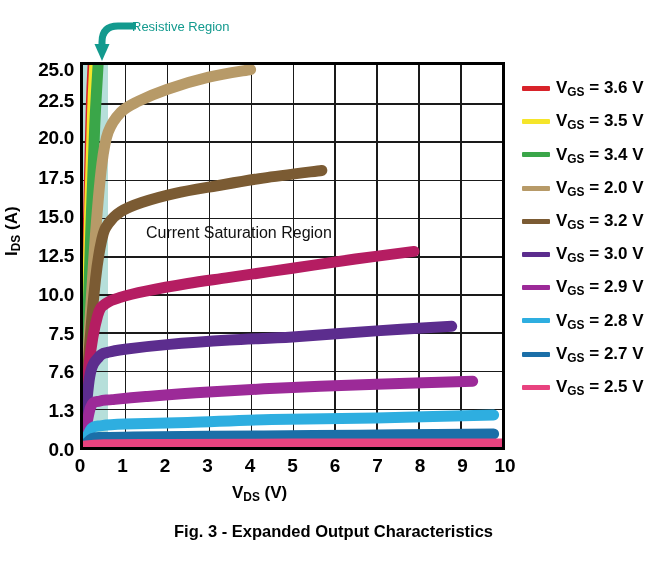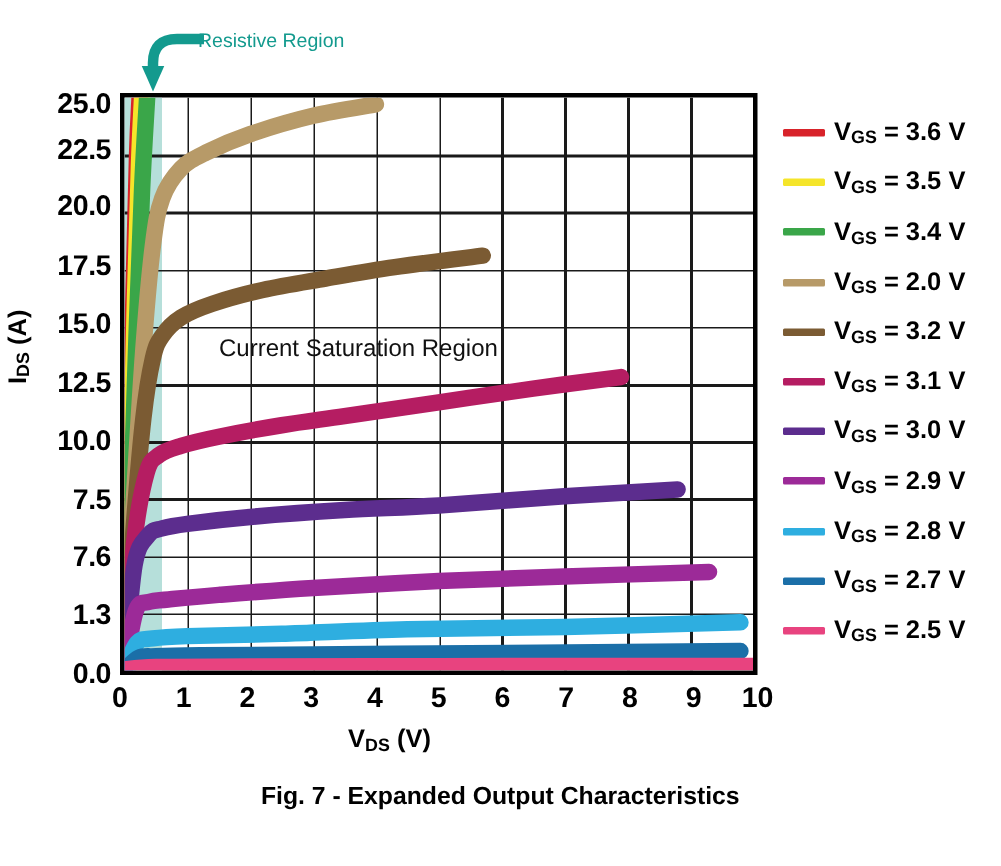--- a/index.html
+++ b/index.html
@@ -217,24 +217,20 @@
       </div>
       <div class="legend-item">
         <span class="legend-swatch" style="background: rgb(183, 154, 104);"></span>
         <span class="legend-text"><span>V</span><span class="sub">GS</span><span> = 2.0 V</span></span>
       </div>
       <div class="legend-item">
         <span class="legend-swatch" style="background: rgb(123, 91, 51);"></span>
         <span class="legend-text"><span>V</span><span class="sub">GS</span><span> = 3.2 V</span></span>
       </div>
       <div class="legend-item">
-        <span class="legend-swatch" style="background: rgb(181, 29, 98);"></span>
-        <span class="legend-text"><span>V</span><span class="sub">GS</span><span> = 3.1 V</span></span>
-      </div>
-      <div class="legend-item">
         <span class="legend-swatch" style="background: rgb(92, 45, 142);"></span>
         <span class="legend-text"><span>V</span><span class="sub">GS</span><span> = 3.0 V</span></span>
       </div>
       <div class="legend-item">
         <span class="legend-swatch" style="background: rgb(156, 42, 152);"></span>
         <span class="legend-text"><span>V</span><span class="sub">GS</span><span> = 2.9 V</span></span>
       </div>
       <div class="legend-item">
         <span class="legend-swatch" style="background: rgb(46, 174, 224);"></span>
         <span class="legend-text"><span>V</span><span class="sub">GS</span><span> = 2.8 V</span></span>
@@ -242,14 +238,14 @@
       <div class="legend-item">
         <span class="legend-swatch" style="background: rgb(27, 111, 168);"></span>
         <span class="legend-text"><span>V</span><span class="sub">GS</span><span> = 2.7 V</span></span>
       </div>
       <div class="legend-item">
         <span class="legend-swatch" style="background: rgb(232, 67, 127);"></span>
         <span class="legend-text"><span>V</span><span class="sub">GS</span><span> = 2.5 V</span></span>
       </div>
     </div>
 
-  <div id="caption">Fig. 7 - Expanded Output Characteristics</div>
+  <div id="caption">Fig. 3 - Expanded Output Characteristics</div>
 </div>
 
 </body></html>

